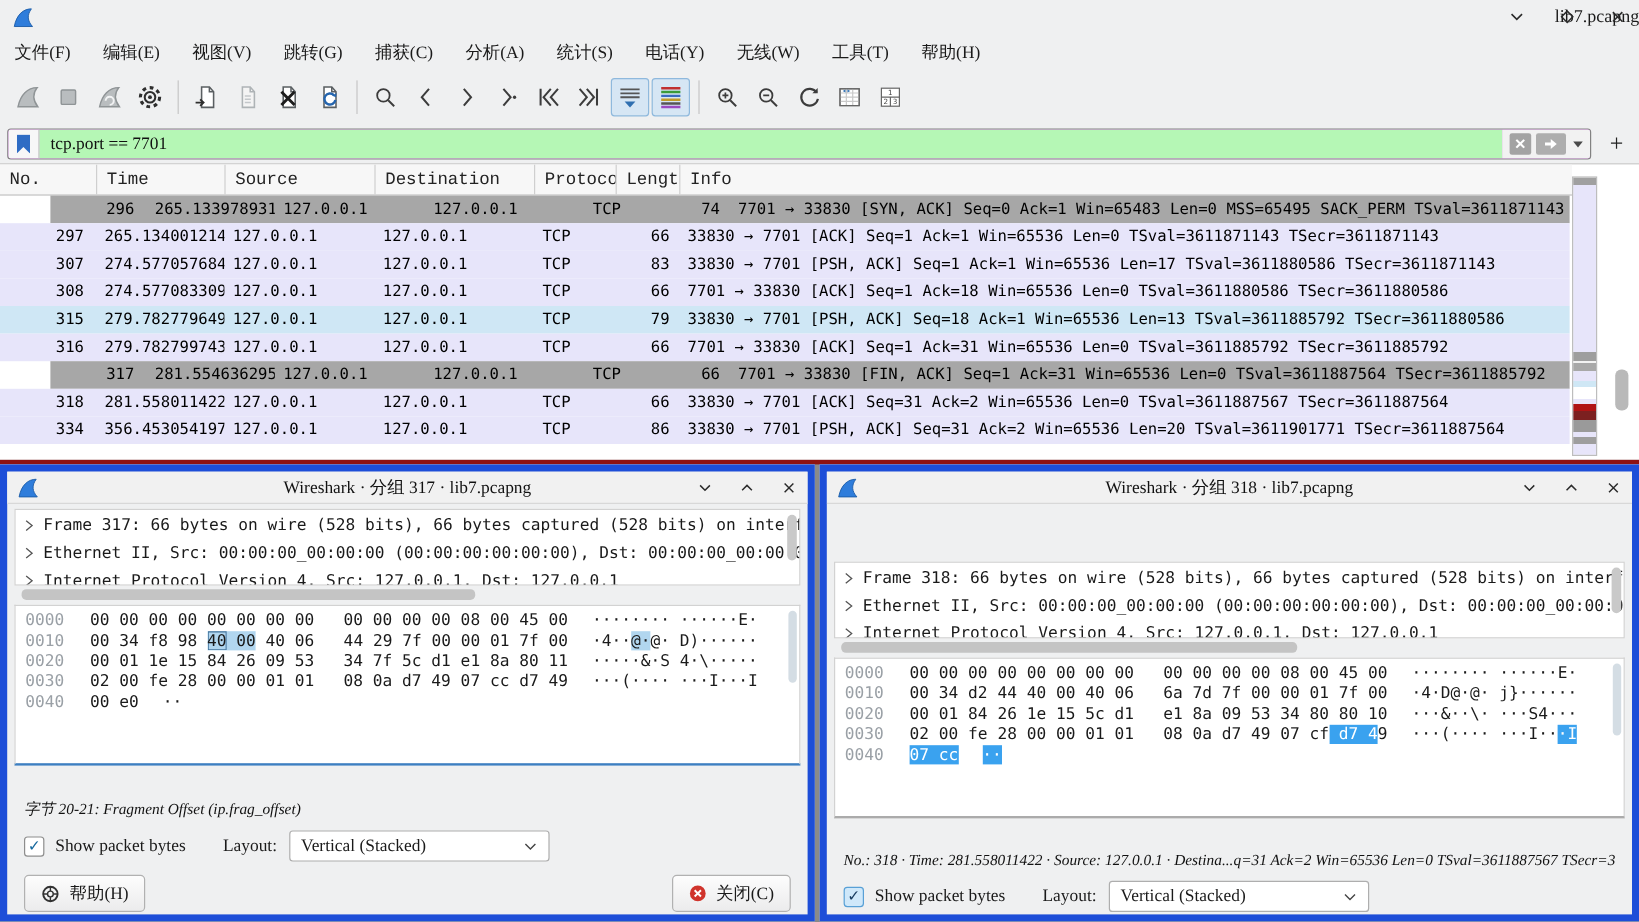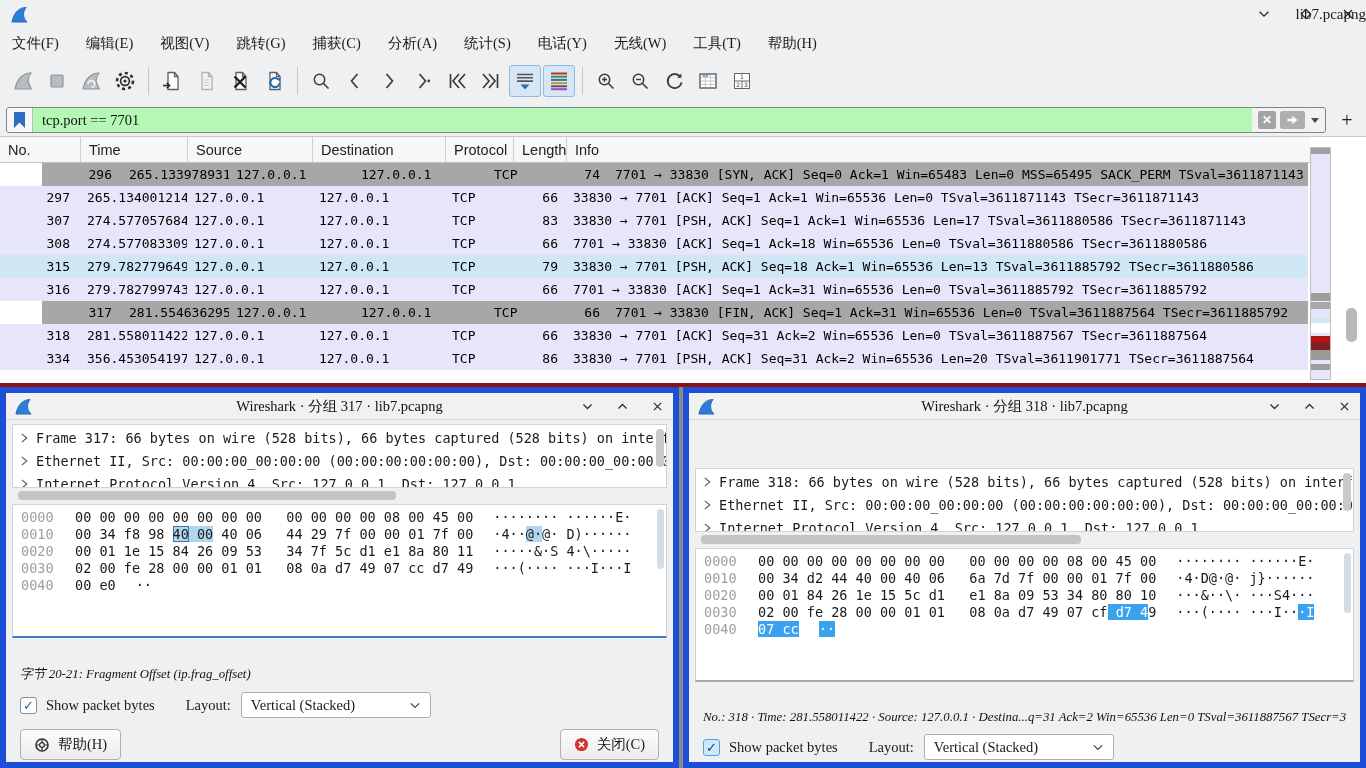--- a/index.html
+++ b/index.html
@@ -29,21 +29,21 @@
   .filter-input { flex:1; background:#b5f7b5; border:none; outline:none; font-family:"Liberation Serif","DejaVu Serif",serif; font-size:14.5px; padding:0 9px; color:#111; }
   .filter-btns { display:flex; align-items:center; gap:4px; padding:0 6px; background:#f2f2f2; }
   .fbtn-x { width:18px; height:18px; border-radius:2px; background:#a3a3a3; color:#fff; display:flex; align-items:center; justify-content:center; font:bold 12px "Liberation Sans",sans-serif; }
   .fbtn-apply { width:25px; height:18px; border-radius:2px; background:#aeaeae; display:flex; align-items:center; justify-content:center; }
   .fbtn-caret { width:0; height:0; border-left:4px solid transparent; border-right:4px solid transparent; border-top:5px solid #4a4a4a; margin-left:2px; }
   .filter-add { width:26px; text-align:center; font-size:20px; color:#222; }
 
   
   .list { position:relative; flex:1; background:#fff; overflow:hidden; font-family:"DejaVu Sans Mono",monospace; border-top:1px solid #c9c9c9; }
   .lgrid { display:grid; grid-template-columns:80px 107px 125px 133px 68px 53px 1fr; }
-  .lheader { width:1310px; height:26px; background:#f7f7f7; border-bottom:1px solid #c3c3c3; font-family:Liberation Sans, sans-serif; font-size:14.5px; color:#222; }
+  .lheader { width:1310px; height:26px; background:#f7f7f7; border-bottom:1px solid #c3c3c3; font-family:Liberation Mono, monospace; font-size:14.5px; color:#222; }
   .lheader span { display:flex; align-items:center; padding-left:8px; border-left:1px solid #cfcfcf; overflow:hidden; }
   .lheader span:first-child { border-left:none; }
   .rows { width:1308px; }
   .prow { height:23px; font-size:13px; align-items:center; color:#000; }
   .prow.lavender { background:#e7e5fa; }
   .prow.gray { background:#a7a7a7;margin-left:42px; }
   .prow.blue { background:#cfe7f5; }
   .prow div { overflow:hidden; white-space:pre; }
   .c-no { text-align:right; padding-right:10px; }
   .c-time,.c-src,.c-dst,.c-proto { padding-left:7px; }
@@ -99,21 +99,21 @@
   .hl-field { background:#b1d6ef; }
   .hl-anchor { background:#b1d6ef; box-shadow:inset 0 0 0 1px #44749c; }
   .hl-sel { background:#3aa2ef; color:#fff; }
 
   .dlg-status { flex:none; margin:28px 8px 0; font-style:italic; font-size:12.8px; white-space:nowrap; overflow:hidden; color:#111; }
   .dlg-ctrls { flex:none; display:flex; align-items:center; margin:9px 8px 0; font-size:14.5px; }
   .cb { width:17px; height:17px; flex:none; border:1px solid #8d8d8d; border-radius:3px; background:#fff; display:flex; align-items:center; justify-content:center; color:#17699e; font:bold 13px "DejaVu Sans",sans-serif; }
   .dlg.kb-focus .cb { background:#cfe8fa; border-color:#58a0d6; color:#173a5e; }
   .cb-label { margin-left:9px; }
   .layout-label { margin-left:31px; }
-  .select { margin-left:10px; width:190px; height:26px; background:#fff; border:1px solid #aeaeae; border-radius:3px; display:flex; align-items:center; justify-content:space-between; padding:0 9px; }
+  .select { margin-left:10px; width:217px; height:26px; background:#fff; border:1px solid #aeaeae; border-radius:3px; display:flex; align-items:center; justify-content:space-between; padding:0 9px; }
   .dlg-btns { flex:none; display:flex; justify-content:space-between; align-items:center; margin:11px 8px 0; }
   .btn { height:31px; display:flex; align-items:center; gap:8px; padding:0 13px; border:1px solid #b1b1b1; border-radius:4px; background:linear-gradient(#fdfdfd,#ebebec); font-size:14.5px; }
   .dlg.kb-focus .btn-help { background:#d3e8f8; border-color:#69a7d8; }
 </style>
 </head>
 <body>
 
 <div class="main">
 
   <div class="titlebar">

